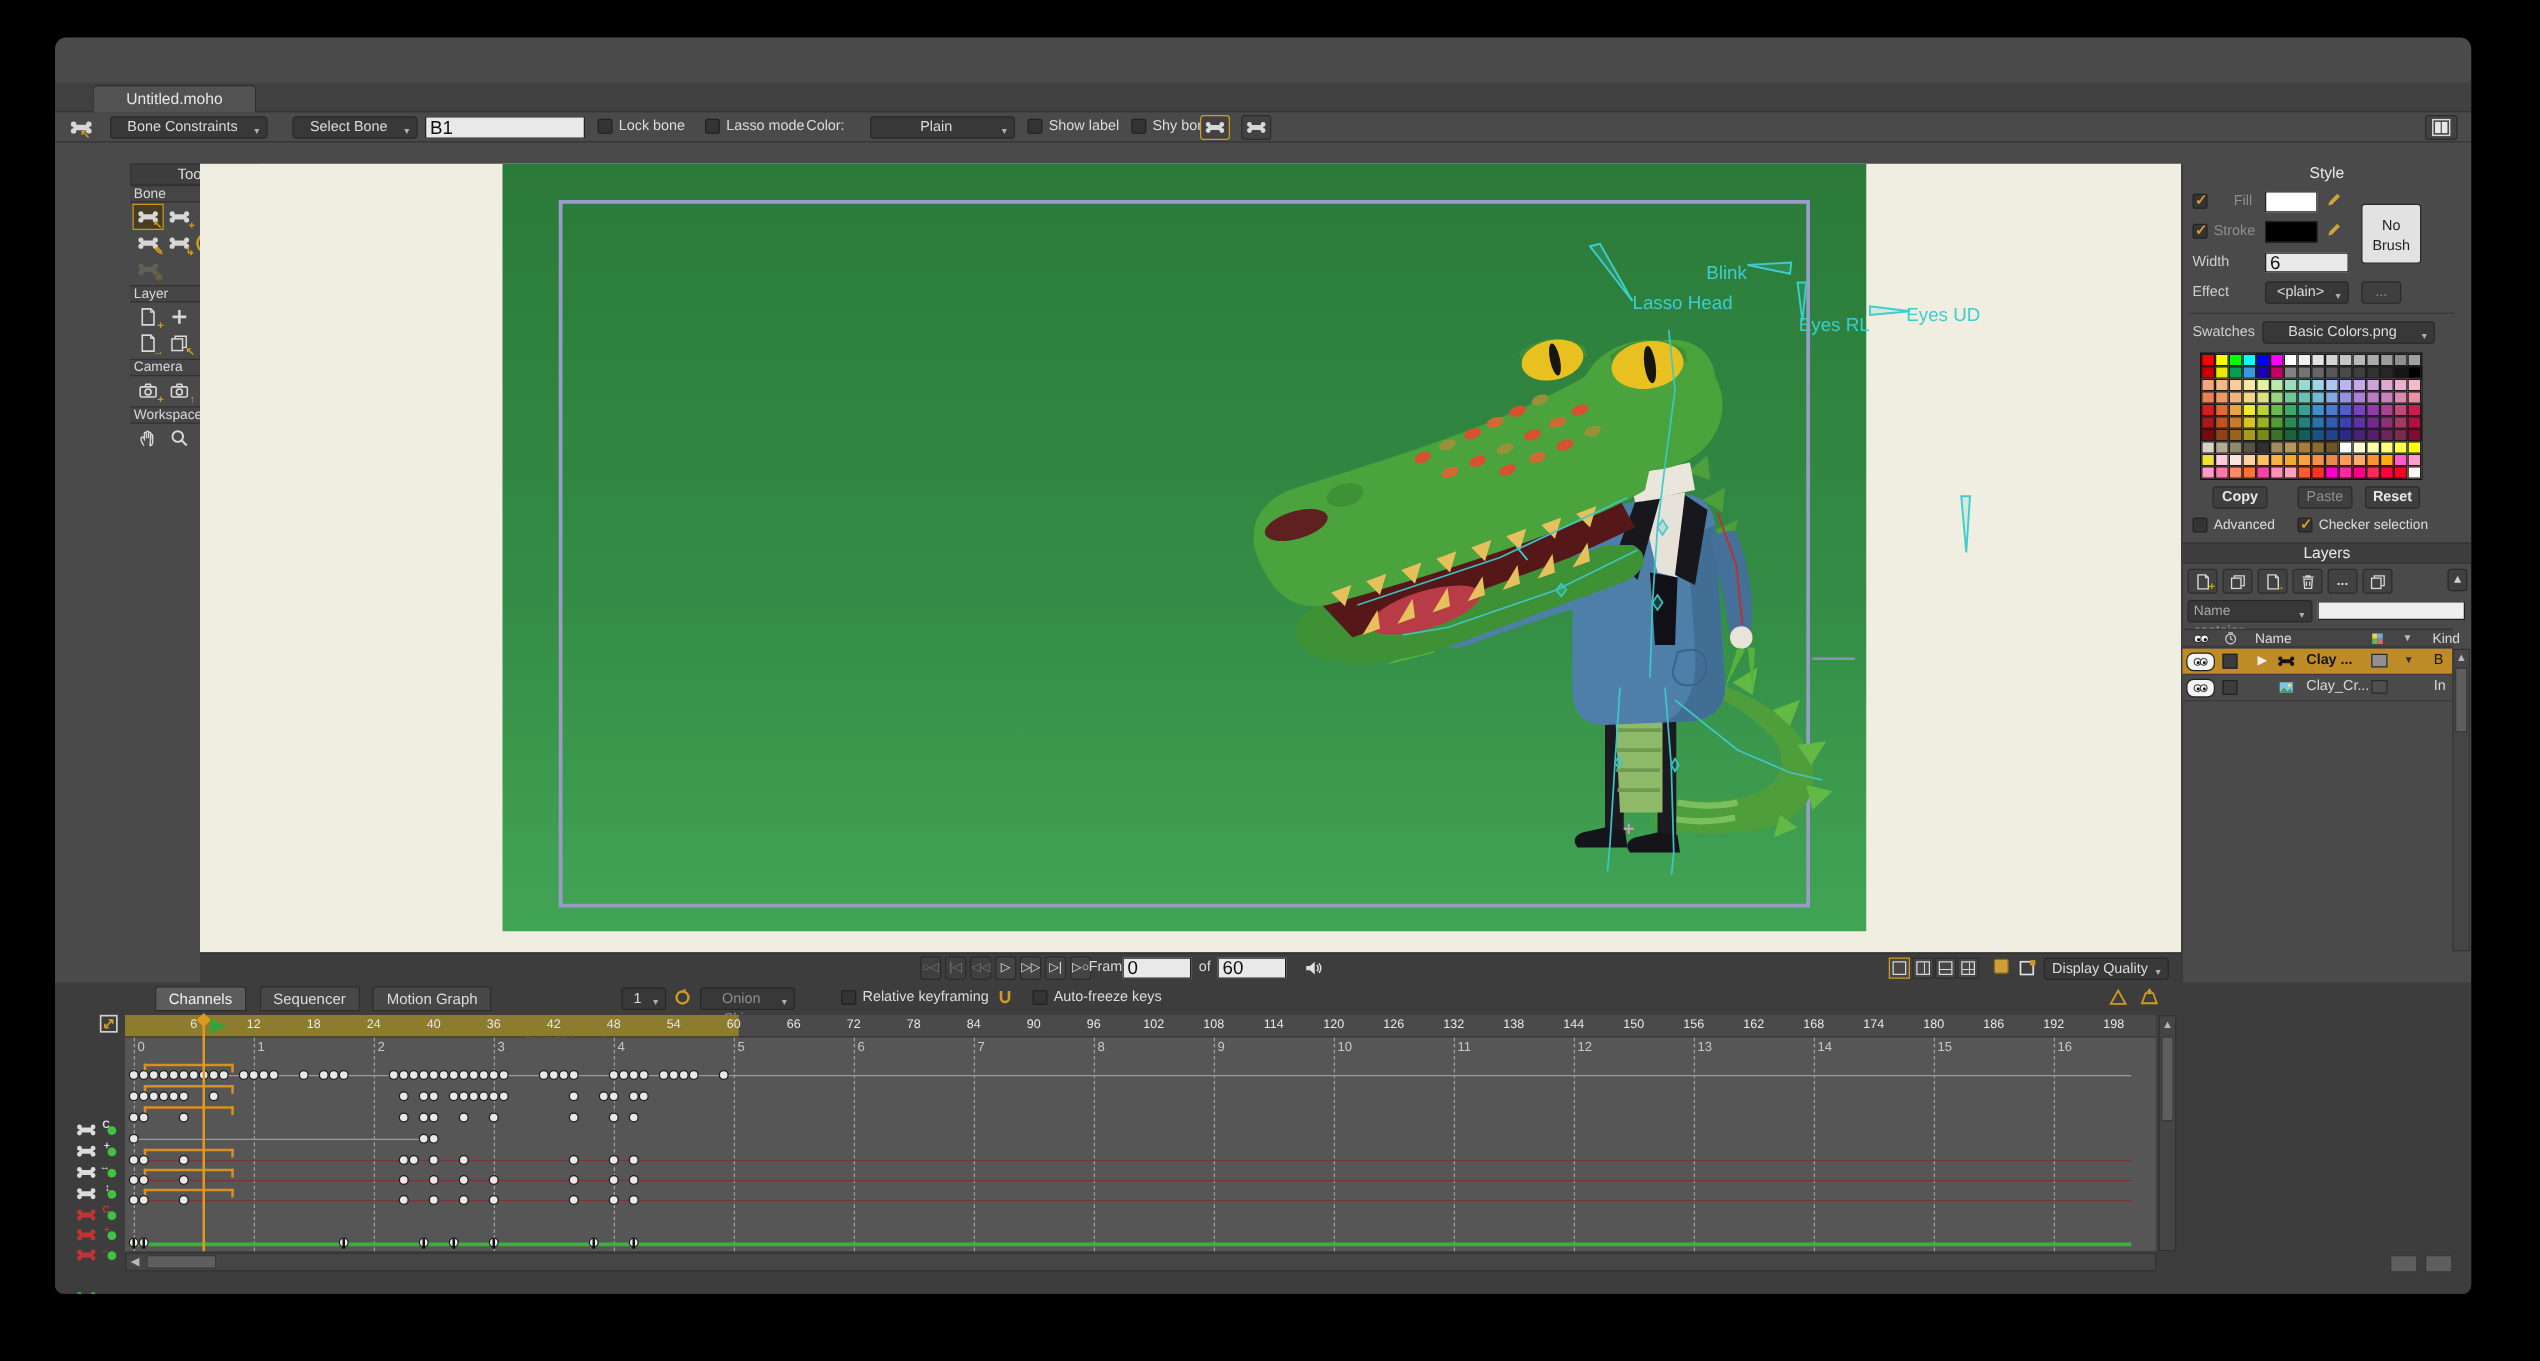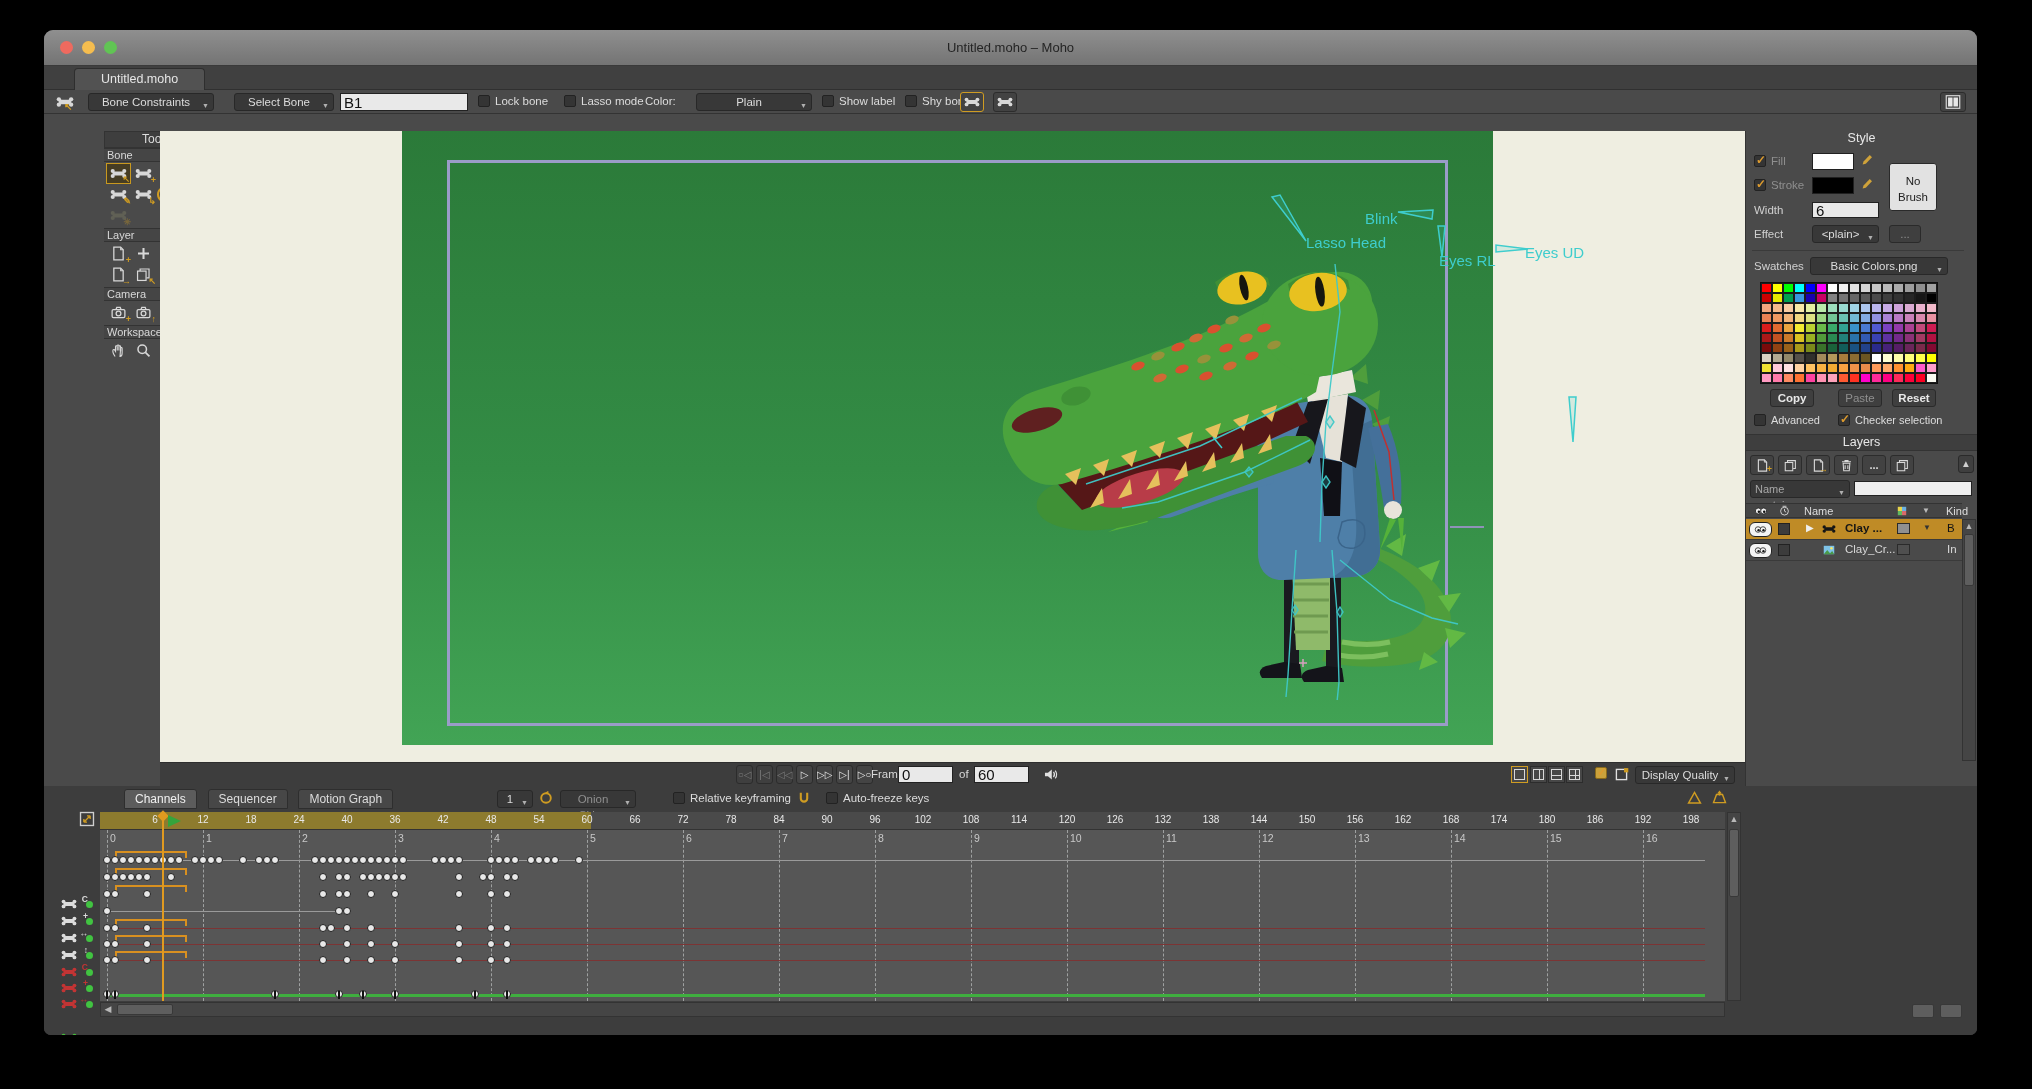--- a/index.html
+++ b/index.html
@@ -88,26 +88,20 @@
   .sbar { position:absolute; background:#454545; border:1px solid #333; }
   .sthumb { position:absolute; background:#5e5e5e; border:1px solid #383838; border-radius:2px; }
   .sarr { color:#b8b8b8; font-size:9px; text-align:center; line-height:13px; }
 </style>
 </head>
 <body>
 
 <div id="stage">
 <div id="win">
 
-  <div id="titlebar">
-    <span class="tl" style="left:16px;background:#ee6a5f;"></span>
-    <span class="tl" style="left:38px;background:#f5bd4f;"></span>
-    <span class="tl" style="left:60px;background:#61c454;"></span>
-    <div id="title">Untitled.moho – Moho</div>
-  </div>
 
   <div id="tabbar">
     <div id="doc-tab">Untitled.moho</div>
   </div>
 
   <div id="toolbar">
     <span style="position:absolute;left:12px;top:3px;" id="cur-tool-ic">
           <svg viewBox="0 0 20 20" width="18" height="18" style="color:#d8d8d8;display:block;">
             <g fill="currentColor">
               <circle cx="3.2" cy="7" r="2.4"></circle>
@@ -554,21 +548,21 @@
           </span>
       <div class="dd" style="left:1475px;width:100px;top:3px;">
         <span>Display Quality</span><span class="arr">▼</span></div>
     </div>
 
     <div id="rightcol">
       <div style="position:absolute;left:0;top:0;width:100%;text-align:center;font-size:12.5px;color:#e8e8e8;">Style</div>
 
       <label class="cb on" style="left:8px;top:24px;position:absolute;">
         <span class="box"></span>
-            <span class="rp-label dim" style="position:static;">Fill</span>
+            <span class="rp-label dim" style="position:static;margin-left:16px;">Fill</span>
           </label>
       <div class="swatch" style="left:66px;top:22px;width:42px;height:17px;background:#ffffff;"></div>
       <span style="position:absolute;left:114px;top:21px;" id="eye1">
             <svg viewBox="0 0 20 20" width="15" height="15" style="color:#cfa23a;display:block;">
               <path d="M3.5,16.5 l1.2,-4 L13,4 l3,3 -8.3,8.5 Z" fill="currentColor"></path>
             </svg>
           </span>
 
       <div class="rbtn" style="left:143px;top:32px;width:48px;height:48px;background:#e2e2e2;color:#222;font-size:11.5px;line-height:1.4;padding-top:9px;">No Brush</div>
 

